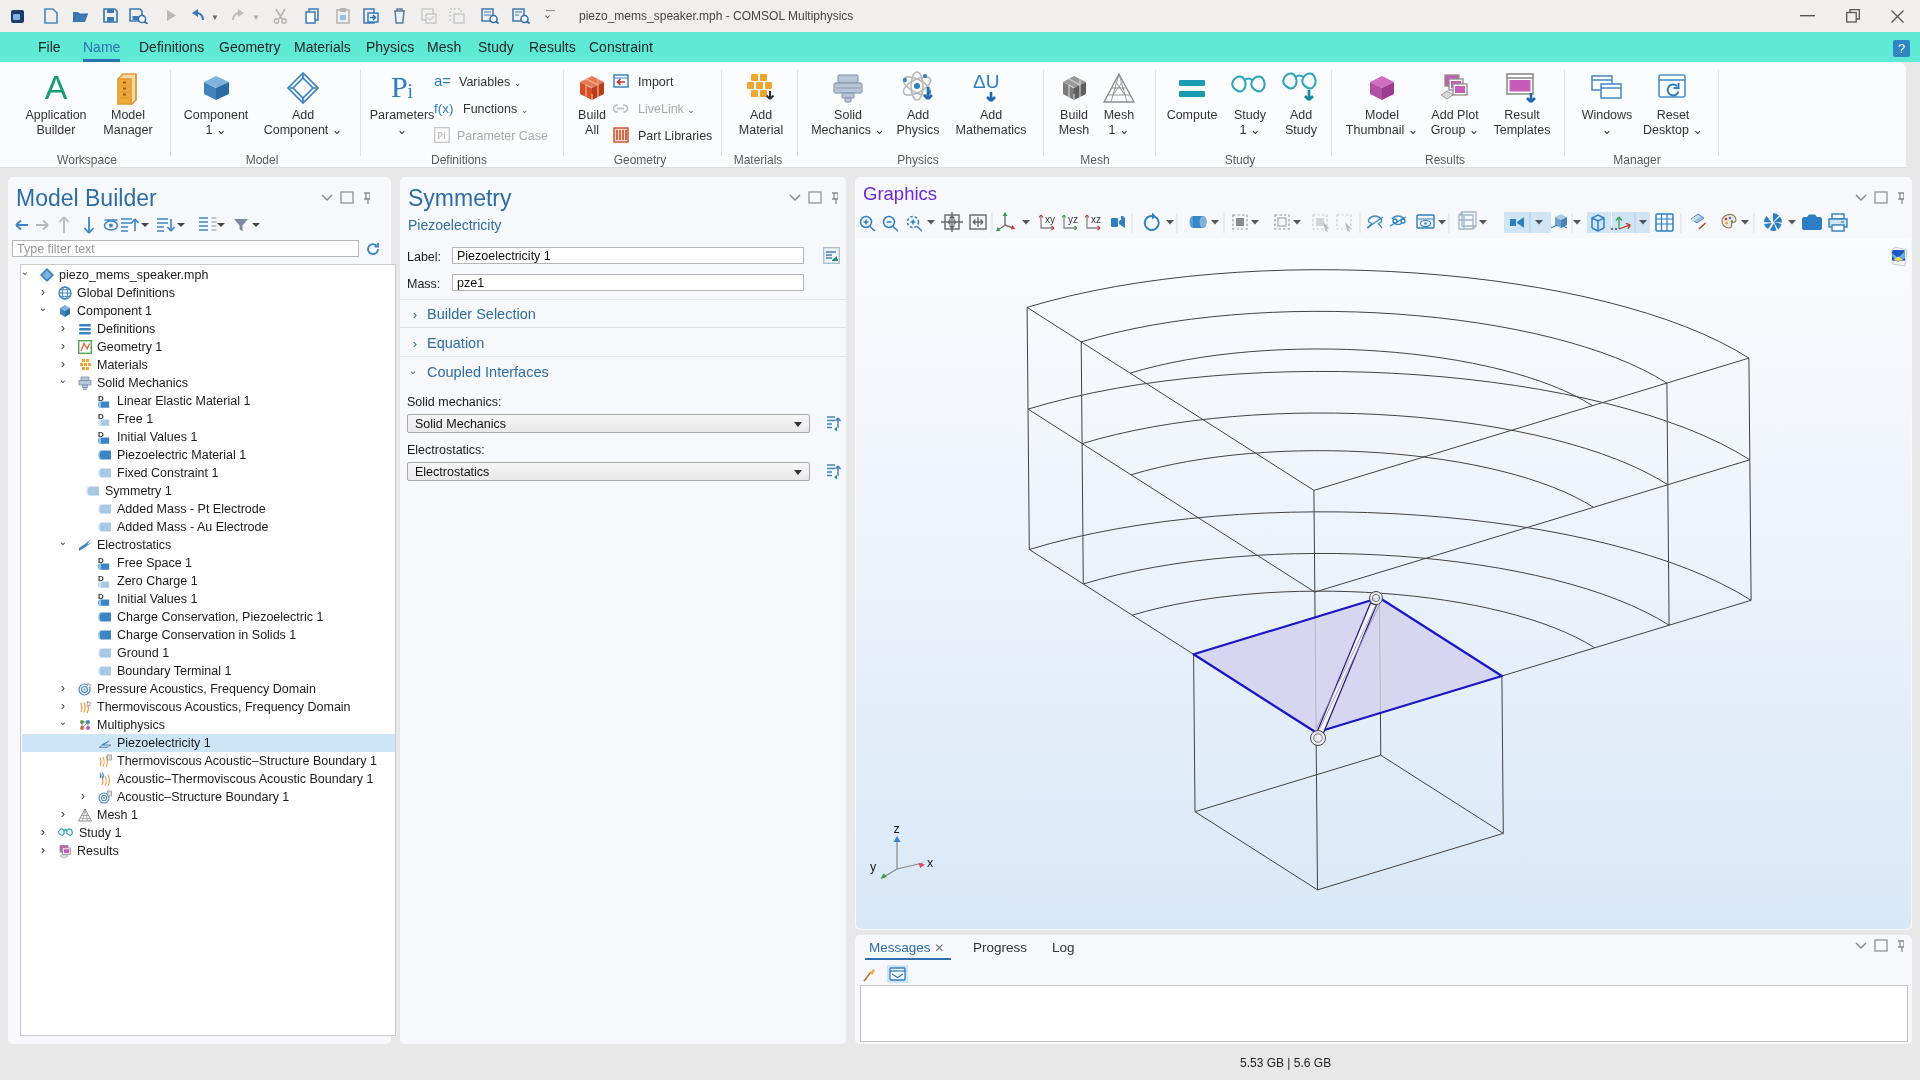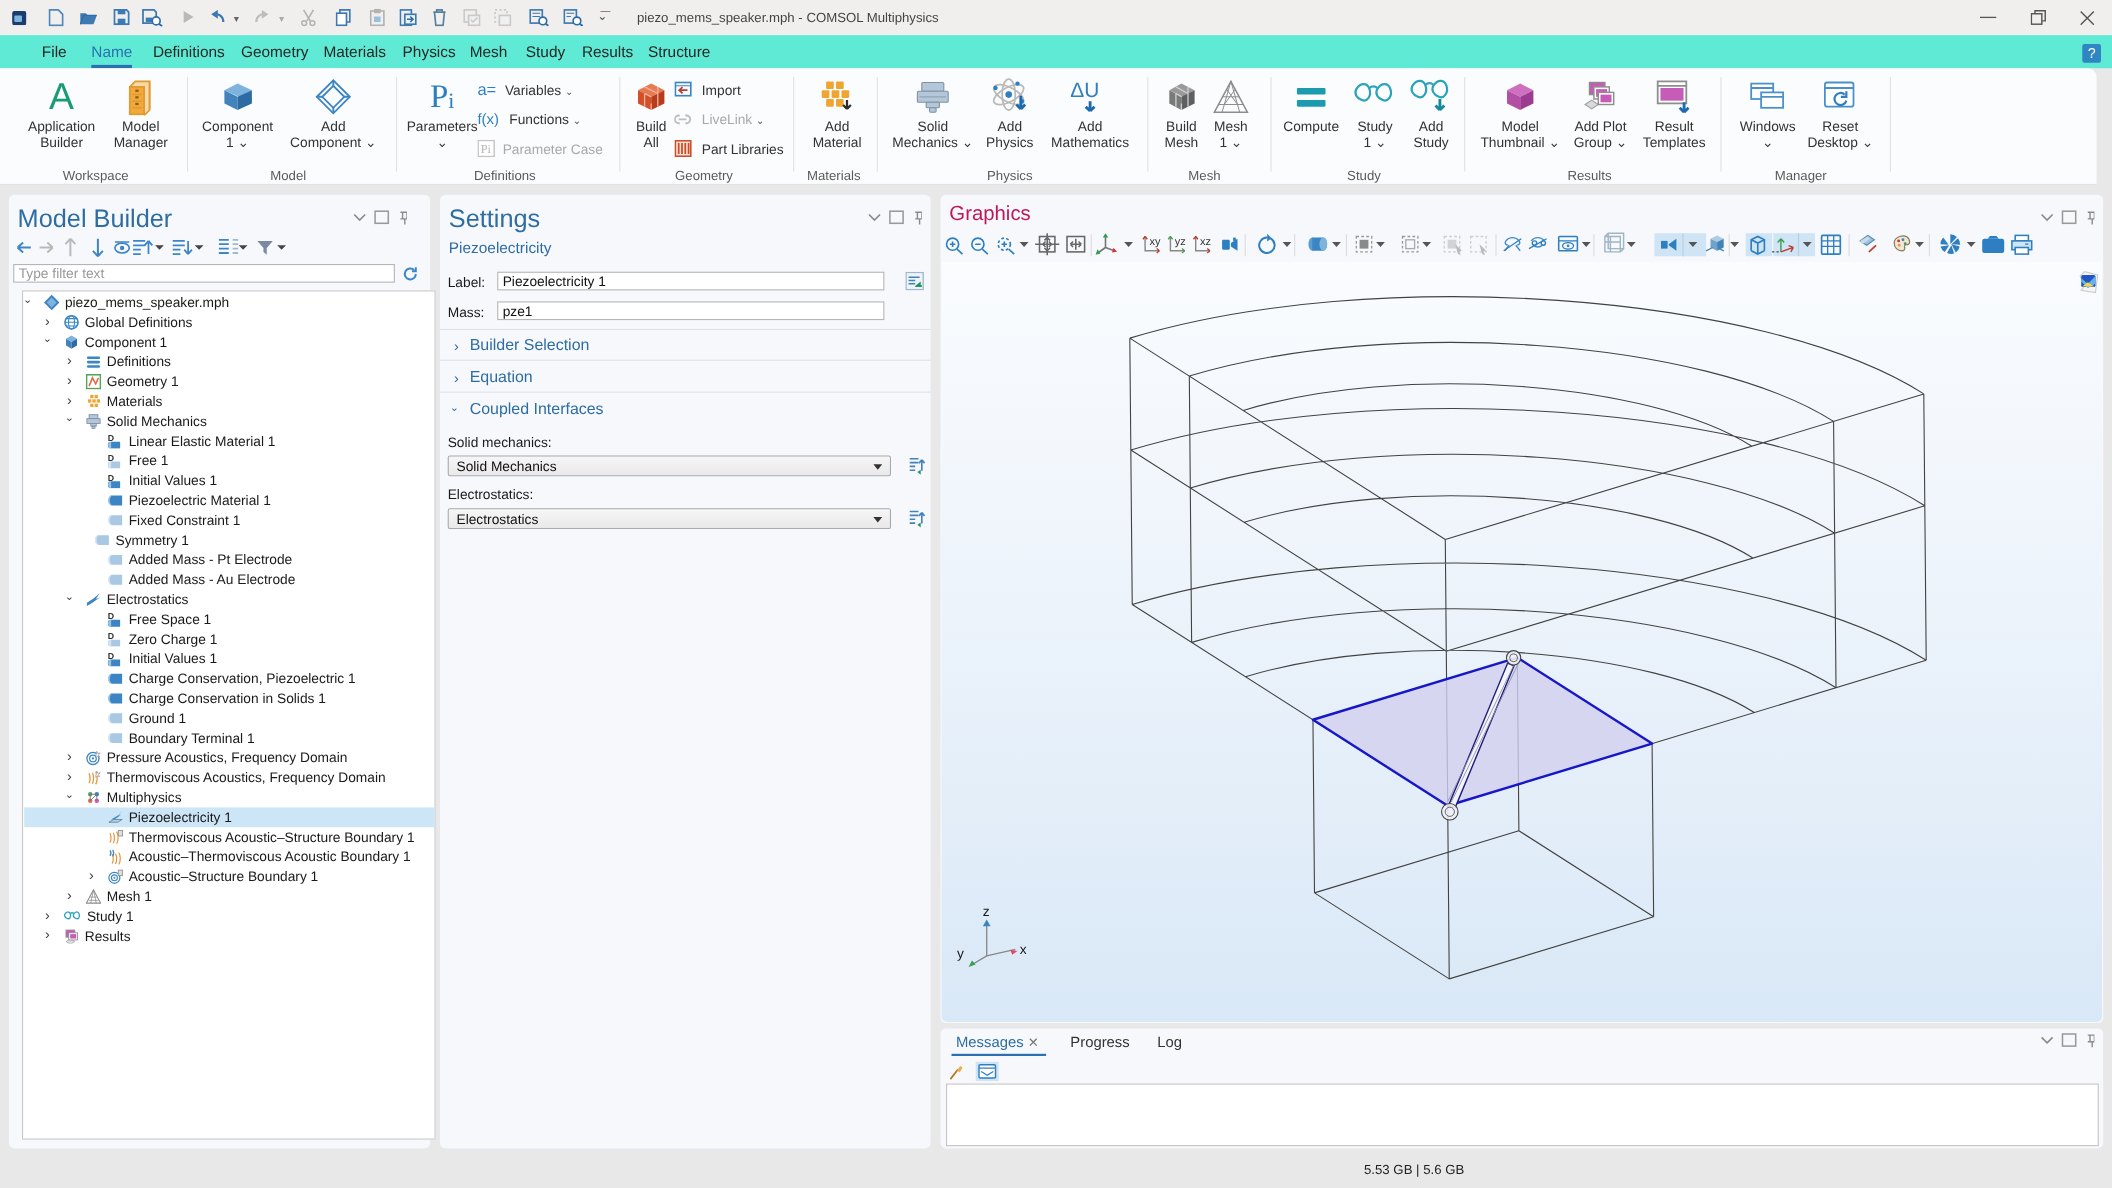--- a/index.html
+++ b/index.html
@@ -136,21 +136,21 @@
 <div id="menubar">
 <div class="menu-item" style="left:38px">File</div>
 <div class="menu-item active" style="left:83px">Name</div>
 <div class="menu-item" style="left:139px">Definitions</div>
 <div class="menu-item" style="left:219px">Geometry</div>
 <div class="menu-item" style="left:294px">Materials</div>
 <div class="menu-item" style="left:366px">Physics</div>
 <div class="menu-item" style="left:427px">Mesh</div>
 <div class="menu-item" style="left:478px">Study</div>
 <div class="menu-item" style="left:529px">Results</div>
-<div class="menu-item" style="left:589px">Structure</div>
+<div class="menu-item" style="left:589px">Constraint</div>
 <div style="position:absolute;left:1893px;top:8px;width:17px;height:17px;background:#2f86c2;border-radius:2px;color:#fff;font-size:13px;text-align:center;line-height:17px">?</div>
 </div>
 <div id="ribbon">
 <div class="rsep" style="left:170px"></div>
     <div class="rsep" style="left:360px"></div>
     <div class="rsep" style="left:563px"></div>
     <div class="rsep" style="left:721px"></div>
     <div class="rsep" style="left:797px"></div>
     <div class="rsep" style="left:1043px"></div>
     <div class="rsep" style="left:1155px"></div>
@@ -550,21 +550,21 @@
 <div class="texp" style="left:16px;top:577px;font-size:13px">›</div>
 <div class="trow" style="left:37px;top:577px"><svg width="14" height="14">
           <path d="M2 12l4-2.5 4 2.5-4 2.5z" fill="#ddd" stroke="#9e9e9e" stroke-width="0.6"></path>
           <rect x="2" y="1.5" width="8" height="6.5" fill="#c75cb8" stroke="#8d8d8d" stroke-width="0.8"></rect>
           <rect x="4.5" y="4" width="8" height="6.5" fill="#fff" stroke="#8d8d8d" stroke-width="0.8"></rect>
           <rect x="5.8" y="5.2" width="5.5" height="4" fill="#c75cb8"></rect>
         </svg>Results</div>
 </div>
 </div>
 <div id="panelSET">
-<div class="ptitle" style="position:absolute;left:8px;top:8px">Settings</div>
+<div class="ptitle" style="position:absolute;left:8px;top:8px">Symmetry</div>
 <div style="position:absolute;left:8px;top:40px;font-size:14px;color:#2e6da3">Piezoelectricity</div>
 <svg class="pic3" style="left:388px;top:14px">
       <path d="M2 4l5 5 5-5" fill="none" stroke="#8a8a8a" stroke-width="1.5"></path>
       <rect x="21" y="1" width="12" height="11" fill="none" stroke="#9a9a9a" stroke-width="1.4"></rect>
       <path d="M44 2h8M46 2v6M50 2v6M44 8h8M48 8v5" stroke="#8a8a8a" stroke-width="1.3" fill="none"></path>
     </svg>
 <div class="lbl" style="left:7px;top:73px">Label:</div>
 <input class="txt" style="left: 52px; top: 70px; width: 352px;" value="Piezoelectricity 1">
 <svg class="abs" style="left:423px;top:70px" width="17" height="17">
       <rect x="0.7" y="0.7" width="15.6" height="15.6" fill="#eef3f8" stroke="#9fb8cc" stroke-width="1.2"></rect>
@@ -591,21 +591,21 @@
     </svg>
 <div class="lbl" style="left:7px;top:266px">Electrostatics:</div>
 <div class="combo" style="left:7px;top:285px;width:403px">Electrostatics</div>
 <svg class="abs" style="left:426px;top:285px" width="17" height="18">
       <path d="M1 3h8M1 6.5h8M1 10h5M1 13.5h5" stroke="#4383bb" stroke-width="1.5"></path>
       <path d="M12 14V4m0 0L9.5 7M12 4l2.5 3" stroke="#4383bb" stroke-width="1.5" fill="none"></path>
       <path d="M8 15l3 2.5V13z" fill="#1f9368"></path>
     </svg>
 </div>
 <div id="panelGFX">
-<div style="position:absolute;left:8px;top:6px;font-size:18.5px;color:#be185d">Graphics</div>
+<div style="position:absolute;left:8px;top:6px;font-size:18.5px;color:#6d28d9">Graphics</div>
 <svg class="pic3" style="left:999px;top:14px">
       <path d="M2 4l5 5 5-5" fill="none" stroke="#8a8a8a" stroke-width="1.5"></path>
       <rect x="21" y="1" width="12" height="11" fill="none" stroke="#9a9a9a" stroke-width="1.4"></rect>
       <path d="M44 2h8M46 2v6M50 2v6M44 8h8M48 8v5" stroke="#8a8a8a" stroke-width="1.3" fill="none"></path>
     </svg>
 <svg class="abs" style="left:0;top:34px" width="1057" height="26" font-family="Liberation Sans">
 <g stroke="#2d7fc2" stroke-width="1.5" fill="none">
 <circle cx="11" cy="11" r="5.5"></circle>
         <path d="M15 15.5L20 20M8.5 11h5M11 8.5v5"></path>
 <circle cx="34" cy="11" r="5.5"></circle>

